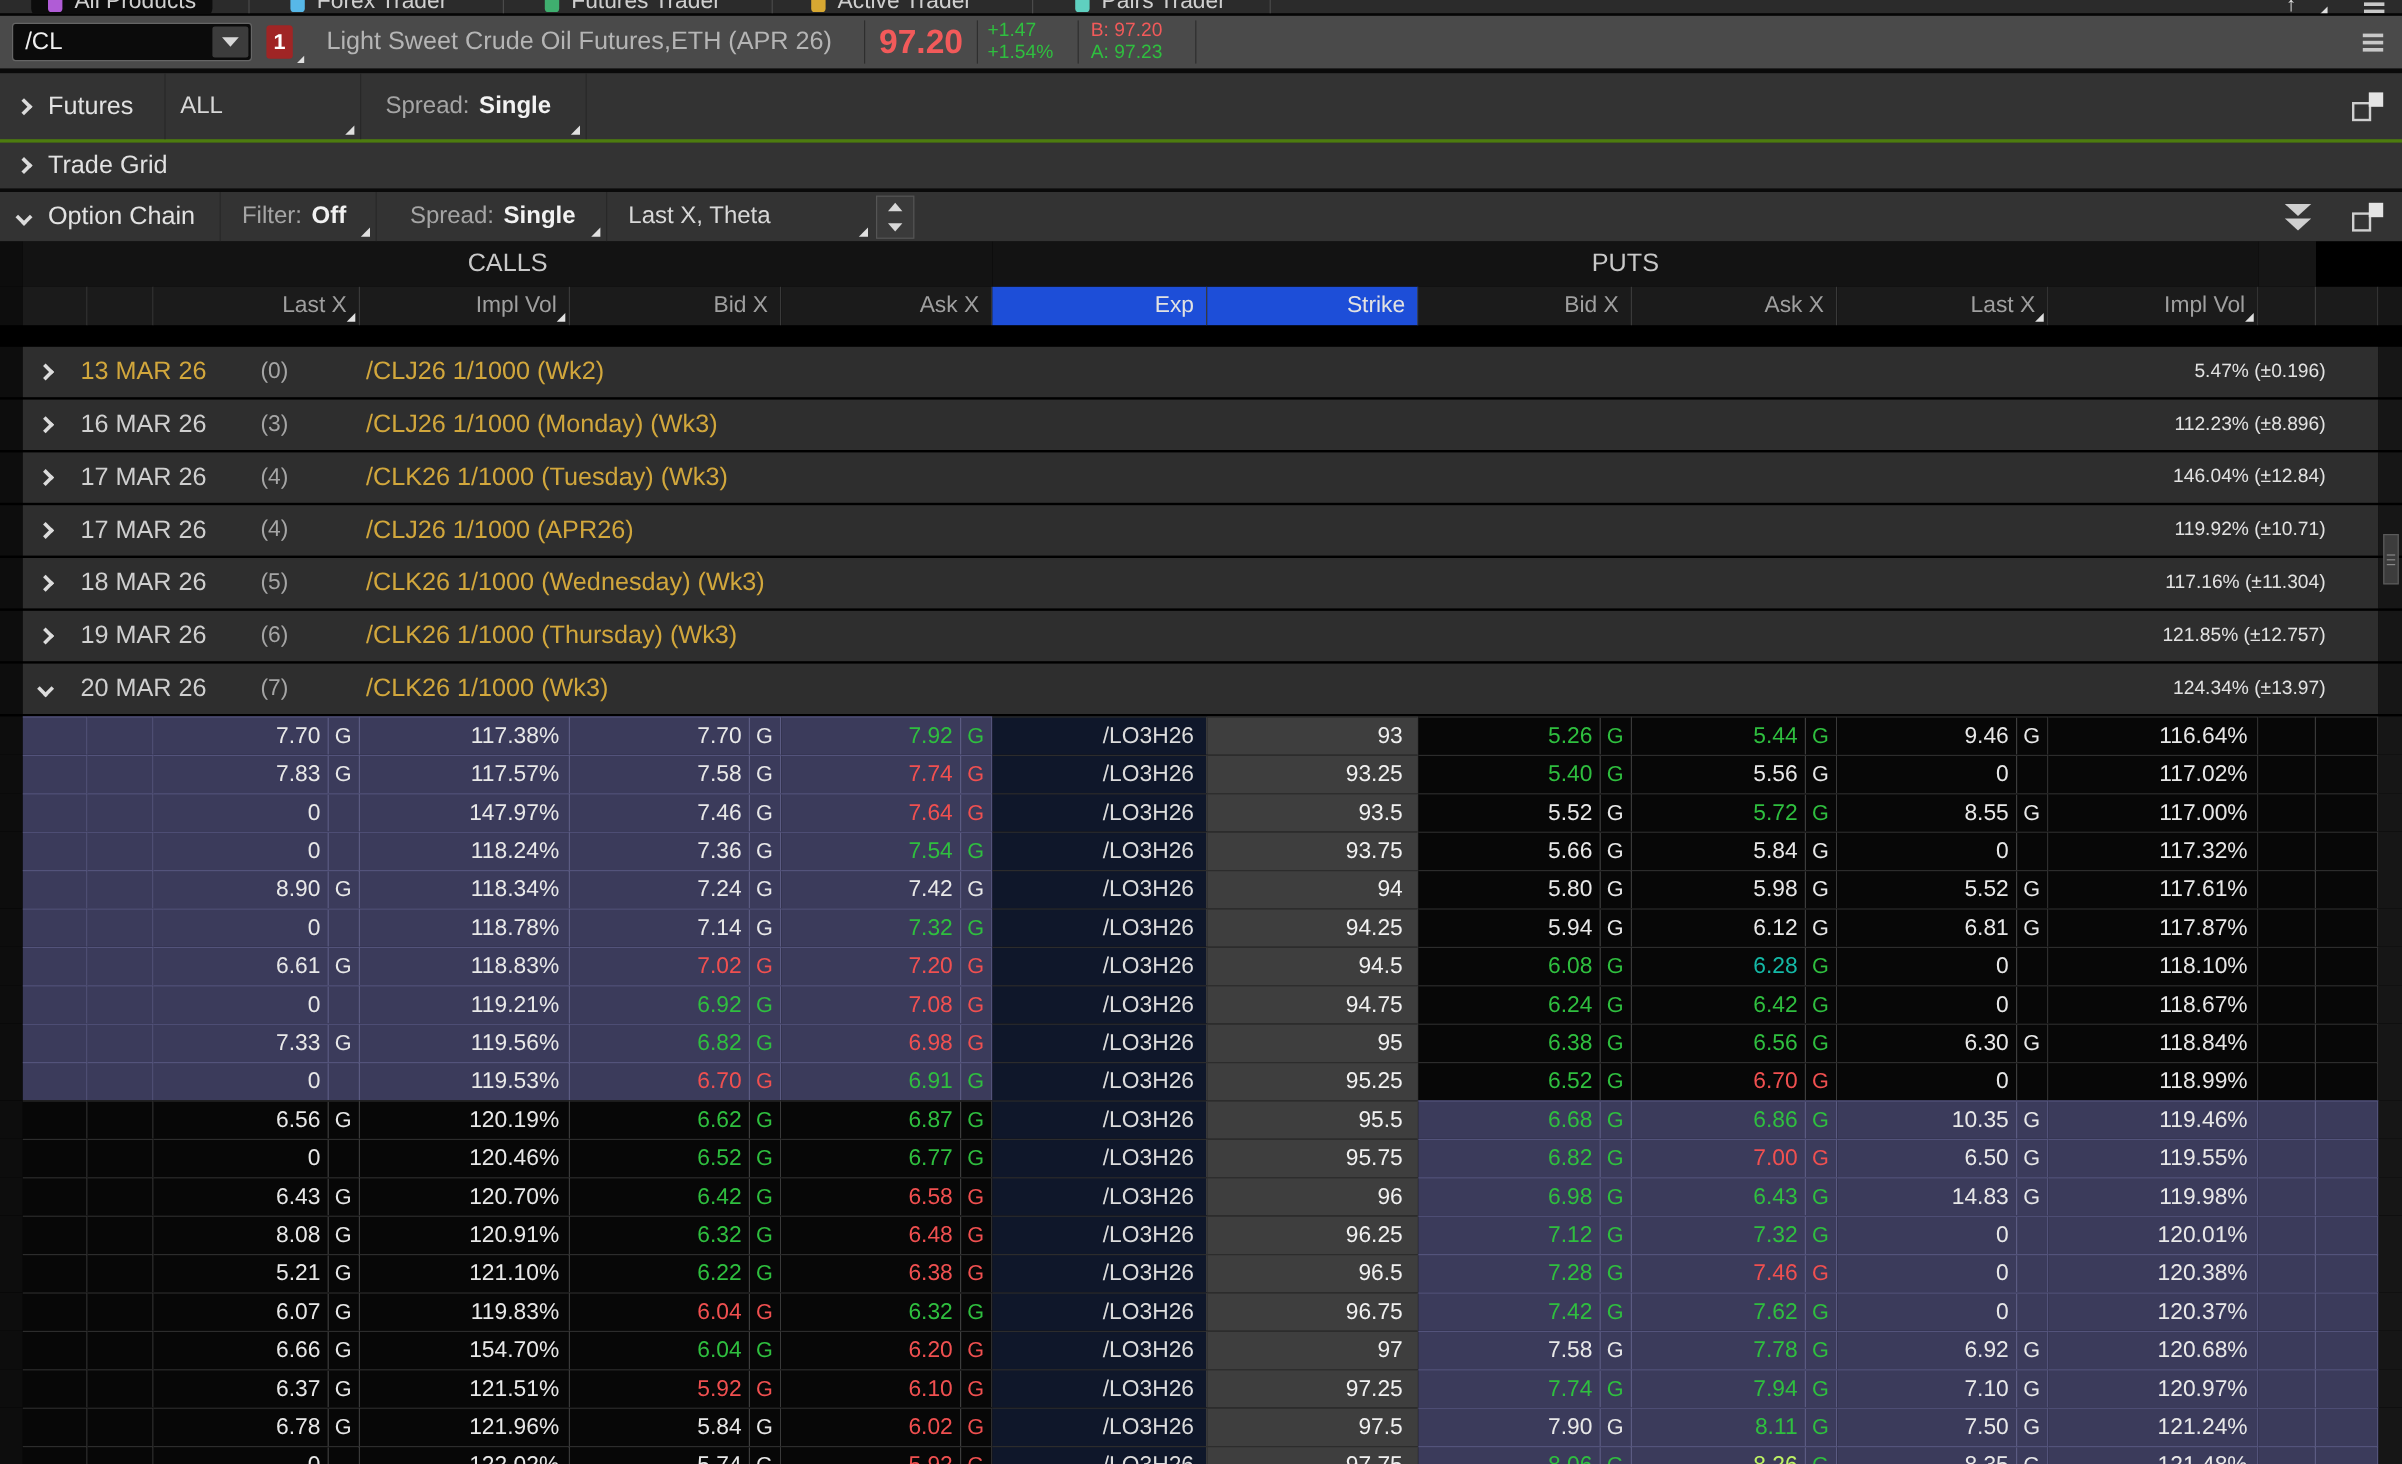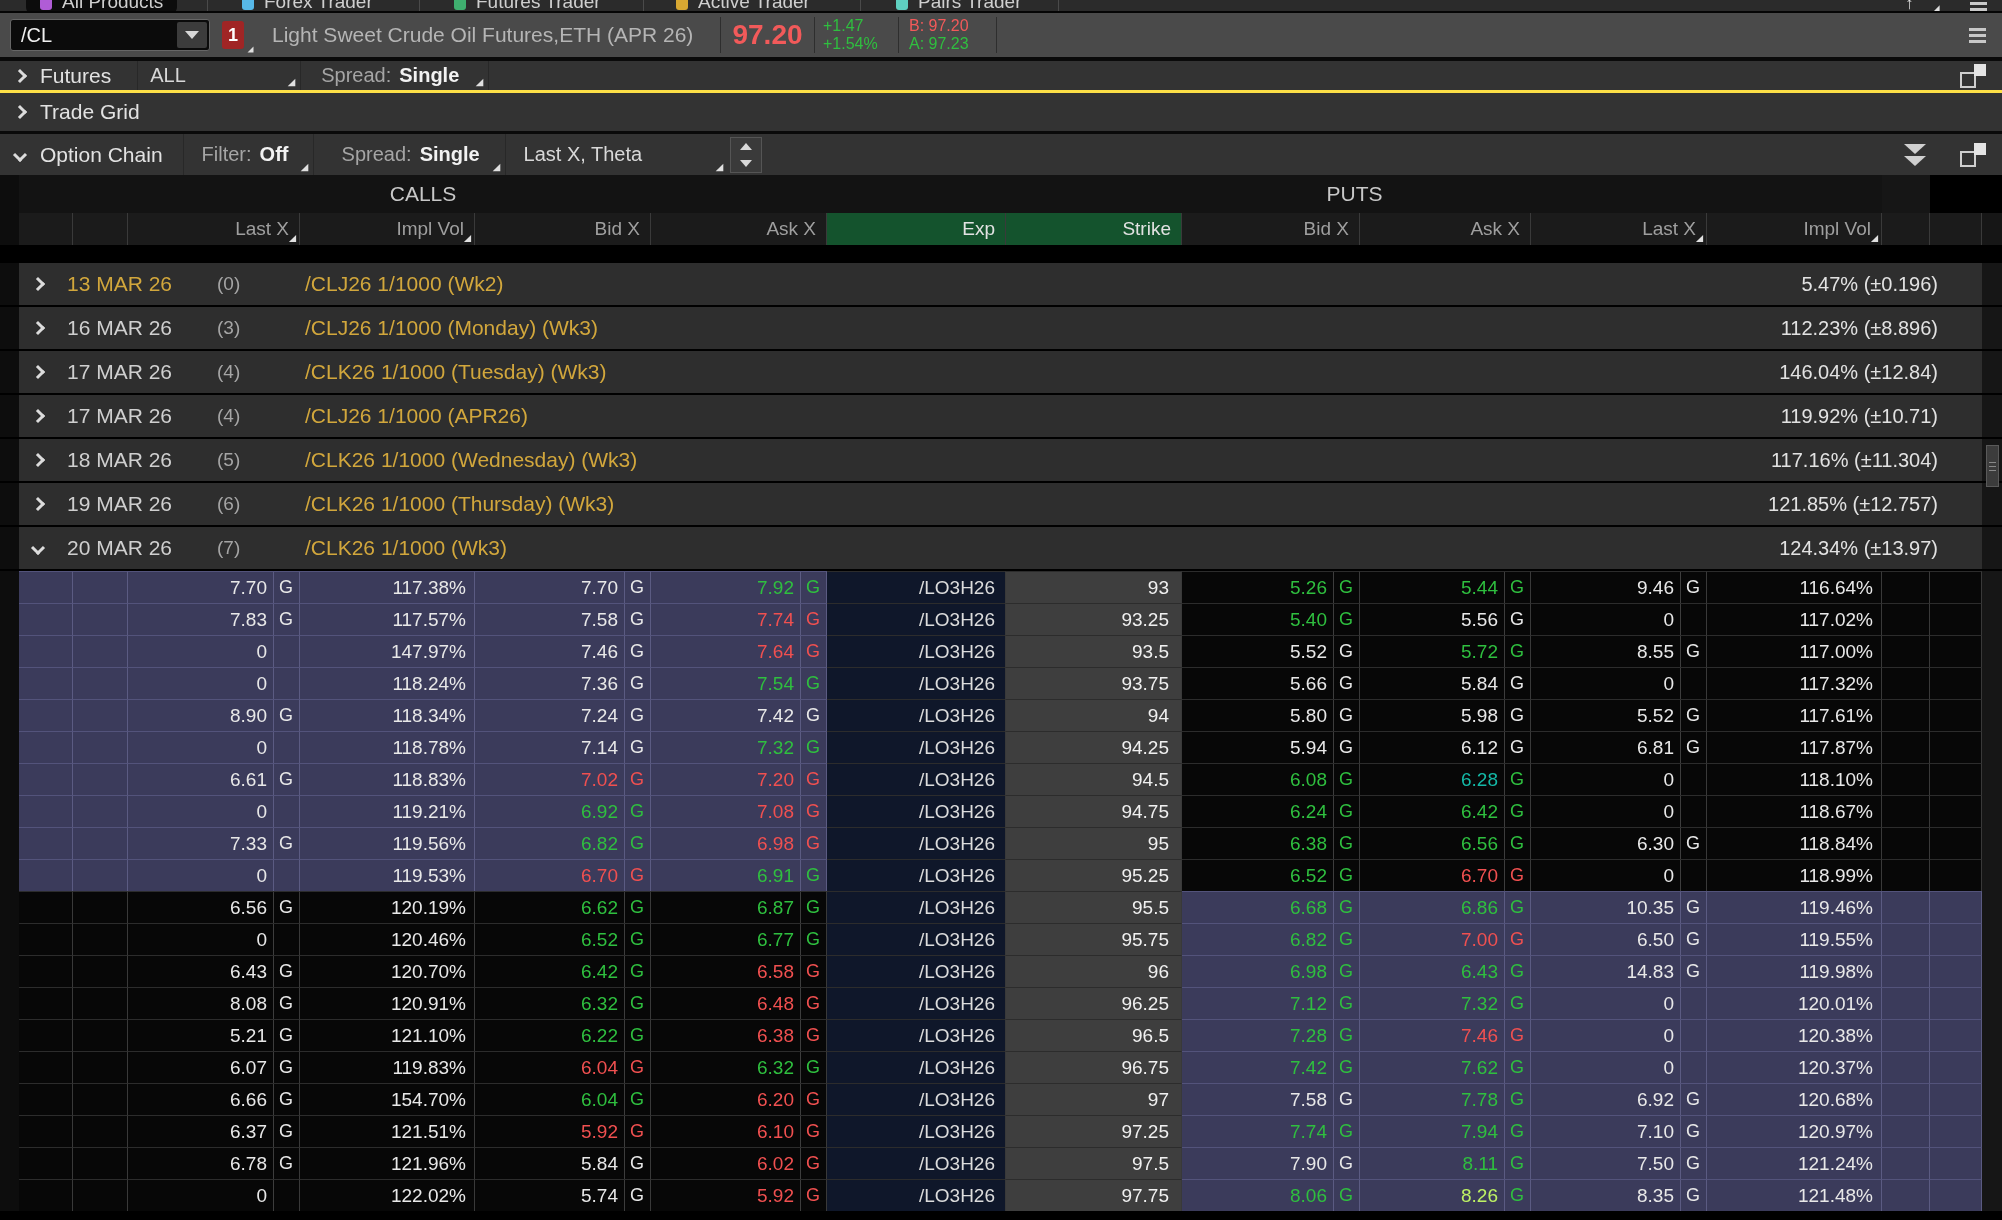--- a/index.html
+++ b/index.html
@@ -30,21 +30,21 @@
   .badge-corner { position:absolute; right:-11px; bottom:-5px; transform:scale(.66); }
   .sym-desc { margin-left:28px; width:448px; color:#b5b5b5; font-size:21px; white-space:nowrap; overflow:hidden; }
   .vdiv { width:1px; height:36px; background:#2e2e2e; }
   .sym-last { width:93px; text-align:center; font-size:28px; font-weight:bold; color:#f25a5a; }
   .sym-chg { width:83px; padding-left:8px; font-size:16px; line-height:18px; color:#2fbf3f; }
   .sym-ba { width:97px; padding-left:10px; font-size:16px; line-height:18px; }
   .sym-ba .b { color:#f25a5a; } .sym-ba .a { color:#2fbf3f; }
 
   
   .toolrow { background:#333; display:flex; align-items:center; position:relative; }
-  .row-futures { height:32px; border-bottom:3px solid #fde047;justify-content:center; }
+  .row-futures { height:58px; border-bottom:3px solid #4d7c0f;justify-content:center; }
   .row-tradegrid { height:41px; border-bottom:3px solid #0a0a0a; }
   .row-optionchain { height:41px; }
   .chev { width:10px; height:10px; border-right:3px solid #dcdcdc; border-bottom:3px solid #dcdcdc; transform:rotate(-45deg); display:inline-block; }
   .chev.down { transform:rotate(45deg); }
   .chevbox { width:40px; display:flex; justify-content:center; }
   .tool-label { color:#e2e2e2; font-size:21px; }
   .dropzone { position:relative; height:100%; display:flex; align-items:center; border-left:1px solid #282828; }
   .dropzone .lab { color:#a5a5a5; font-size:20px; }
   .dropzone .val { color:#f2f2f2; font-size:20px; font-weight:bold; margin-left:8px; }
   .dropzone .plain { color:#d8d8d8; font-size:20px; font-weight:normal; margin-left:0; }
@@ -69,34 +69,34 @@
   .band .strikes-zone { grid-column:span 2; background:#3a3a3a; justify-content:flex-start; }
   .band .sbcol { background:#161616; }
   .strikes-label { color:#e4e4e4; font-size:21px; margin-left:30px; }
   .strikes-ctrl { margin-left:16px; width:206px; height:32px; background:#050505; border:2px solid #1d6ab0; border-radius:5px; display:flex; align-items:center; }
   .strikes-val { flex:1; text-align:right; color:#fff; font-size:21px; padding-right:8px; }
   .strikes-btn { width:40px; height:26px; margin-right:2px; background:#3d3d3d; border-radius:3px; display:flex; align-items:center; justify-content:center; }
 
   .subheader { height:32px; }
   .subheader > div { position:relative; background:#1b1b1b; border-right:1px solid #3a3a3a; display:flex; align-items:center; justify-content:flex-end; padding-right:10px; color:#9f9f9f; font-size:19px; }
   .subheader .gut { background:#0d0d0d; border-right:none; }
-  .subheader .hdr-strike, .subheader .hdr-exp { background:#14532d; color:#e2e2e2; }
+  .subheader .hdr-strike, .subheader .hdr-exp { background:#1d4ed8; color:#e2e2e2; }
   .subheader .sbcol { background:#161616; border-right:none; }
   .sorttri { position:absolute; right:2px; bottom:2px; transform:scale(.8); }
 
   
   .exp-row { display:flex; height:42px; margin-bottom:2px; }
   .exp-row .gut { width:19px; background:#0d0d0d; }
   .exp-row .content { flex:1; background:#2e2e2e; display:flex; align-items:center; }
   .exp-row .sbcol { width:20px; background:#161616; }
   .exp-chev { margin-left:14px; }
   .exp-date { margin-left:24px; width:150px; font-size:21px; color:#cfcfcf; }
   .exp-days { width:62px; font-size:19px; color:#a5a5a5; }
   .exp-sym { margin-left:26px; font-size:21px; }
-  .exp-iv { margin-left:auto; margin-right:44px; font-size:20px; color:#e2e2e2; }
+  .exp-iv { margin-left:auto; margin-right:44px; font-size:16px; color:#e2e2e2; }
 
   
   .data-row { height:32px; }
   .data-row > div { background:#070707; border-right:1px solid #393939; border-top:1px solid #2c2c2c; display:flex; align-items:center; justify-content:flex-end; font-size:19px; color:#e8e8e8; overflow:hidden; }
   .data-row .gut { background:#0d0d0d; border-right:none; border-top:none; }
   .data-row .exp { background:#0f172a; color:#dcdcdc; padding-right:10px; }
   .data-row .strike { background:#3e3e3e; color:#f0f0f0; padding-right:12px; }
   .data-row .iv { padding-right:8px; }
   .data-row .sbcol { background:#161616; border:none; }
   .gsub { width:26px; align-self:stretch; display:flex; align-items:center; padding-left:5px; margin-left:6px; border-left:1px solid #3d3d3d; font-size:18px; }

